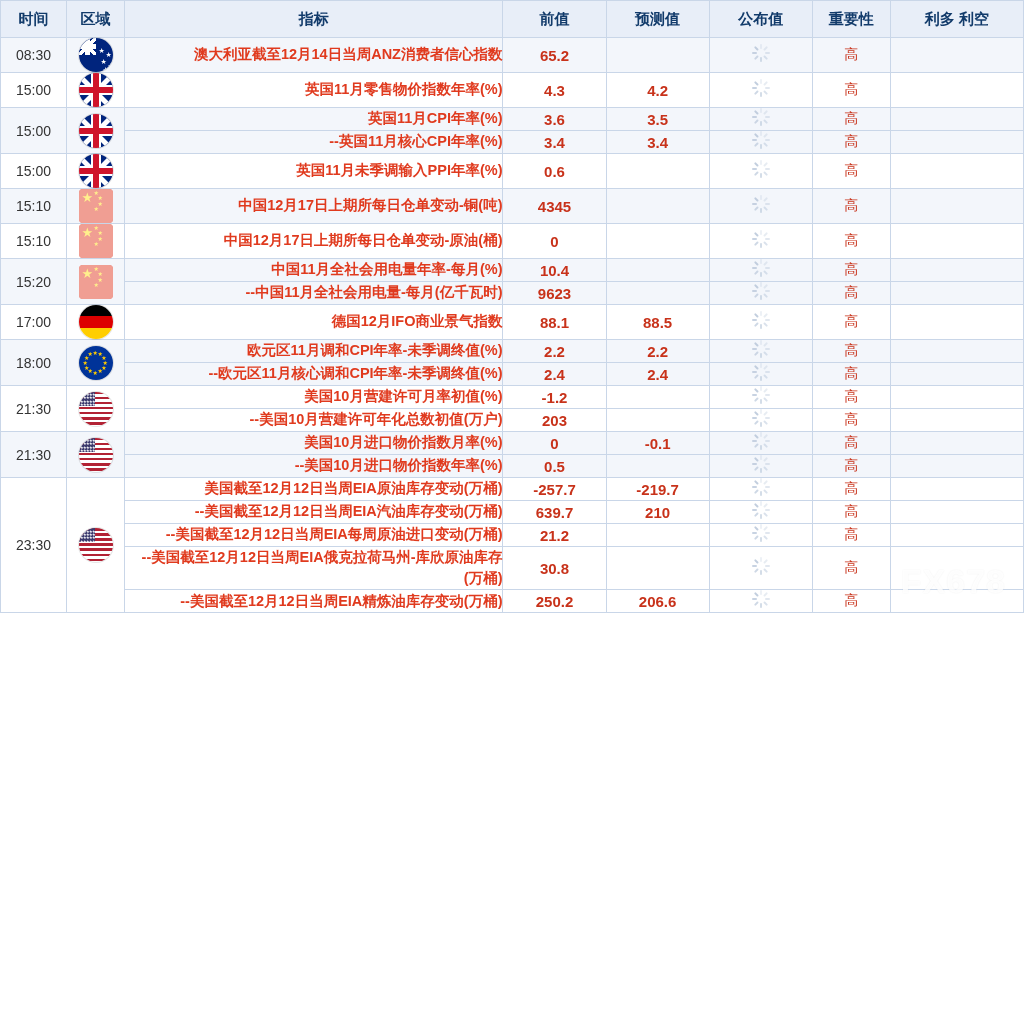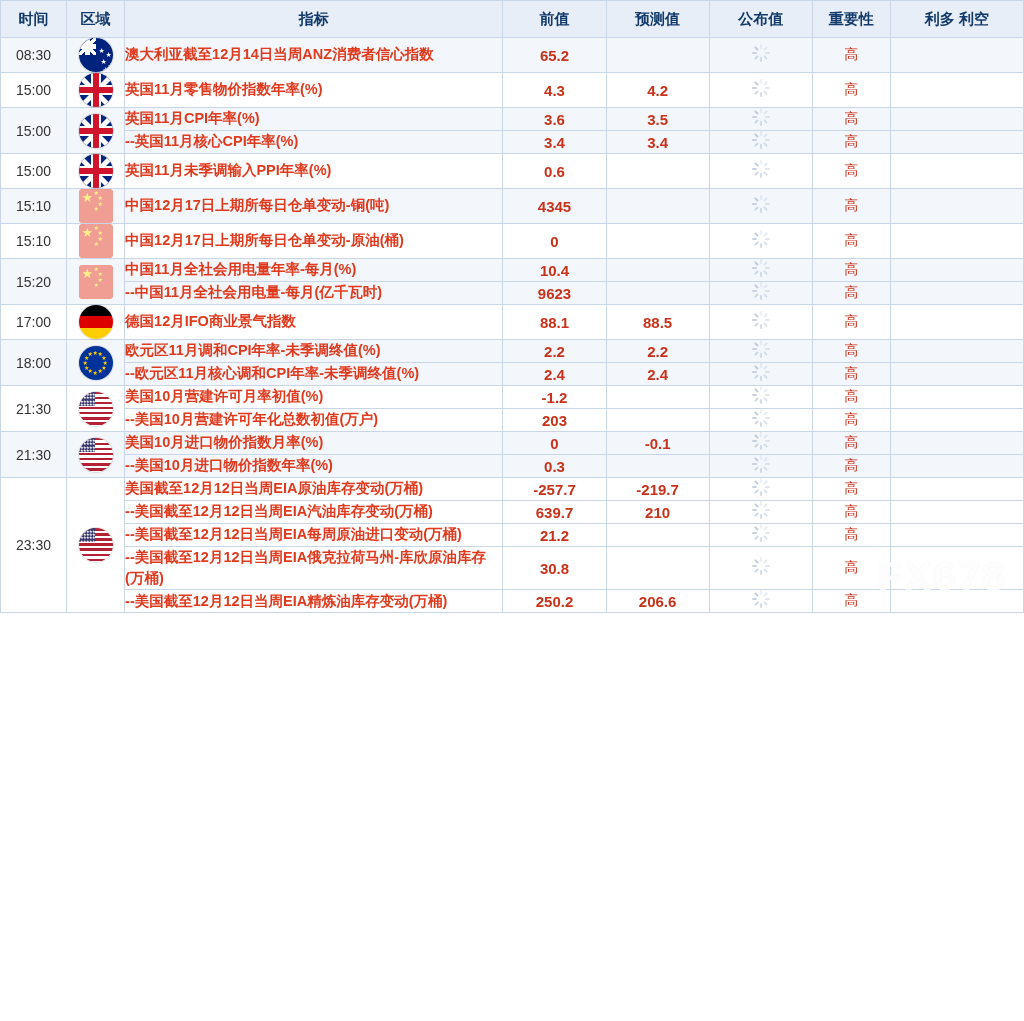--- a/index.html
+++ b/index.html
@@ -49,21 +49,21 @@
   td.area {
     text-align: center;
     background: #ffffff;
   }
   td.ind {
     padding: 8px 10px;
     font-size: 14.5px;
     font-weight: bold;
     color: #e03a1e;
     line-height: 1.45;
-    text-align: left;
+    text-align: right;
   }
   td.num {
     text-align: center;
     font-size: 15px;
     font-weight: bold;
     color: #c8321a;
   }
   td.pub {
     text-align: center;
     background: #ffffff;
@@ -171,21 +171,21 @@
   
   .flag-us { background: #ffffff; }
   .flag-us .stripe { position:absolute; left:0; width:34px; height:2.6px; background:#b22234; }
   .flag-us .canton { position:absolute; left:0; top:0; width:16px; height:14px; background:#3c3b6e; }
   .flag-us .canton span { position:absolute; color:#fff; font-size:4px; line-height:4px; }
 
   .watermark {
     position: absolute;
     right: 18px;
     bottom: 12px;
-    font-size: 42px;
+    font-size: 34px;
     font-weight: bold;
     color: rgba(255,255,255,0.85);
     font-family: "Liberation Sans", sans-serif;
     letter-spacing: 1px;
     text-shadow: 0 0 2px rgba(0,0,0,0.06);
     pointer-events: none;
   }
   .wrap { position: relative; width: 1024px; }
 </style>
 </head>
@@ -395,21 +395,21 @@
               </span></span></td>
           <td class="ind">美国10月进口物价指数月率(%)</td>
           <td class="num">0</td>
           <td class="num">-0.1</td>
           <td class="pub"><span class="spinner"><i style="transform:rotate(0deg);opacity:0.25"></i><i style="transform:rotate(45deg);opacity:0.34"></i><i style="transform:rotate(90deg);opacity:0.43"></i><i style="transform:rotate(135deg);opacity:0.52"></i><i style="transform:rotate(180deg);opacity:0.61"></i><i style="transform:rotate(225deg);opacity:0.70"></i><i style="transform:rotate(270deg);opacity:0.79"></i><i style="transform:rotate(315deg);opacity:0.88"></i></span></td>
           <td class="imp">高</td>
           <td class="bias">&nbsp;</td>
         </tr>
         <tr class="shade">
           <td class="ind">--美国10月进口物价指数年率(%)</td>
-          <td class="num">0.3</td>
+          <td class="num">0.5</td>
           <td class="num"></td>
           <td class="pub"><span class="spinner"><i style="transform:rotate(0deg);opacity:0.25"></i><i style="transform:rotate(45deg);opacity:0.34"></i><i style="transform:rotate(90deg);opacity:0.43"></i><i style="transform:rotate(135deg);opacity:0.52"></i><i style="transform:rotate(180deg);opacity:0.61"></i><i style="transform:rotate(225deg);opacity:0.70"></i><i style="transform:rotate(270deg);opacity:0.79"></i><i style="transform:rotate(315deg);opacity:0.88"></i></span></td>
           <td class="imp">高</td>
           <td class="bias">&nbsp;</td>
         </tr>
         <tr class="plain">
           <td class="time" rowspan="5">23:30</td>
           <td class="area" rowspan="5"><span class="flag flag-us"><span class="stripe" style="top:0.0px"></span><span class="stripe" style="top:5.1px"></span><span class="stripe" style="top:10.2px"></span><span class="stripe" style="top:15.3px"></span><span class="stripe" style="top:20.4px"></span><span class="stripe" style="top:25.5px"></span><span class="stripe" style="top:30.6px"></span><span class="canton">
                 <span style="left:1.5px;top:1.5px">★</span>
                 <span style="left:4.5px;top:1.5px">★</span>

